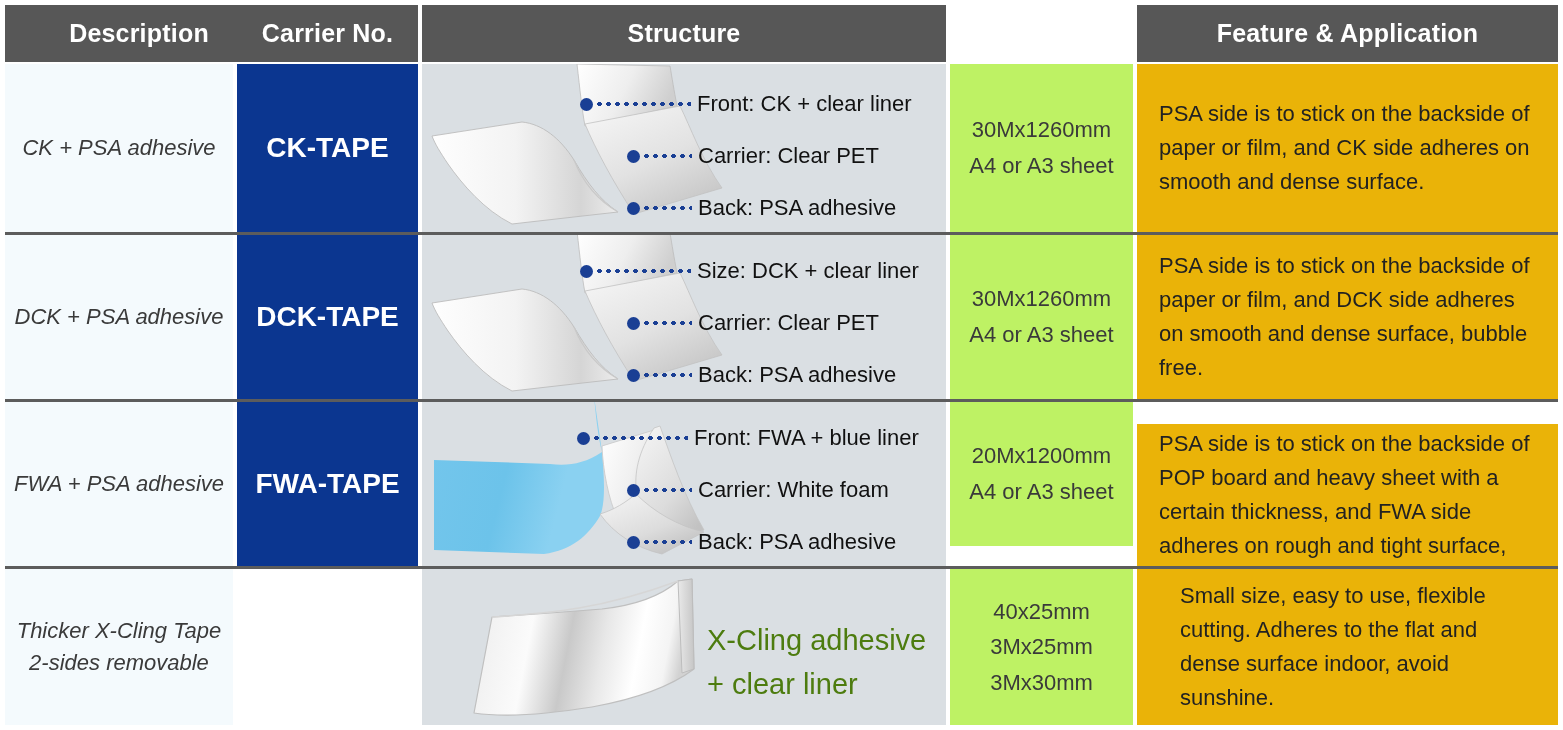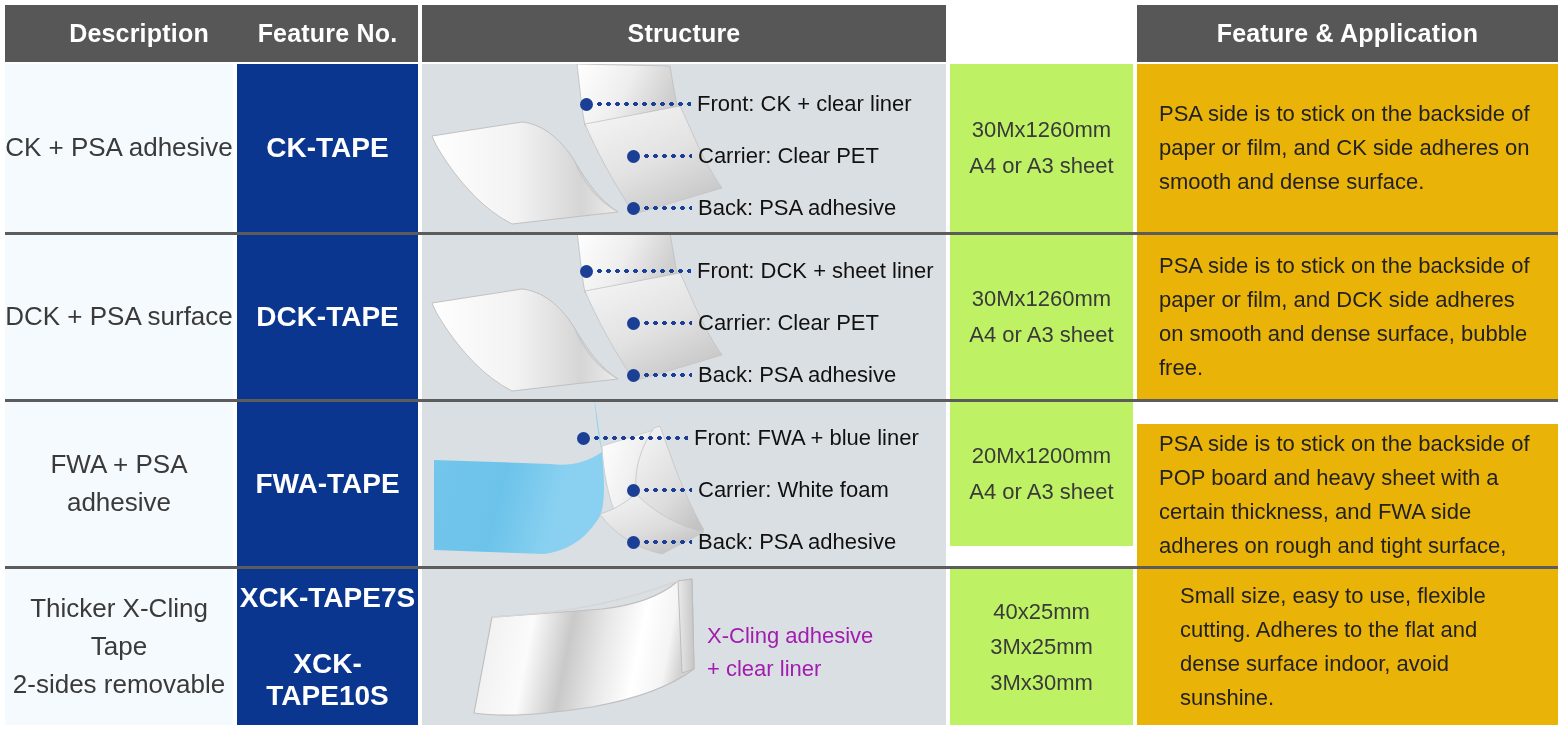--- a/index.html
+++ b/index.html
@@ -26,21 +26,21 @@
 
   
   .bg-desc   {background:#f4fafd;}
   .bg-prod   {background:#0b3690;}
   .bg-struct {background:#dadfe3;}
   .bg-size   {background:#bef264;}
   .bg-feat   {background:#eab308;}
 
   .desc{
     display:flex;align-items:center;justify-content:center;
-    text-align:center;color:#3a3a3a;font-size:26px;line-height:1.45;
+    text-align:center;color:#3a3a3a;font-size:22px;line-height:1.45;font-style:italic;
   }
   .prod{
     display:flex;flex-direction:column;align-items:center;justify-content:center;
     color:#ffffff;font-size:28px;font-weight:bold;text-align:center;
   }
   .prod .code2{margin-top:34px;}
   .size{
     display:flex;align-items:center;justify-content:center;
     text-align:center;color:#3a3a3a;font-size:22px;line-height:1.62;
   }
@@ -64,33 +64,33 @@
   .callout .dot{
     width:13px;height:13px;border-radius:50%;
     background:#1a3f94;flex:0 0 auto;
   }
   .callout .lead{
     height:4px;flex:0 0 auto;margin:0 6px 0 2px;
     background-image:radial-gradient(circle, #1a3f94 45%, rgba(0,0,0,0) 46%);
     background-size:9px 4px;background-repeat:repeat-x;background-position:left center;
   }
   .plainlabel{
-    position:absolute;font-size:22px;color:#a21caf;line-height:1.5;
+    position:absolute;font-size:29px;color:#4d7c0f;line-height:1.5;
   }
 </style>
 </head>
 <body>
 
 <div id="table">
 
   <div class="cell hdr" style="left:5px;width:268px;">
     <span>Description</span>
   </div>
   <div class="cell hdr" style="left:237px;width:181px;">
-    <span>Feature No.</span>
+    <span>Carrier No.</span>
   </div>
   <div class="cell hdr" style="left:422px;width:524px;">
     <span>Structure</span>
   </div>
   <div class="cell hdr" style="left:1137px;width:421px;">
     <span>Feature &amp; Application</span>
   </div>
 
   <div class="cell bg-desc desc" style="left:5px;top:64px;width:228px;height:168px;">
     <span class="ml">CK + PSA adhesive</span>
@@ -150,21 +150,21 @@
   <div class="cell bg-size size" style="left:950px;top:64px;width:183px;height:168px;">
     <span class="ml">30Mx1260mm<br>A4 or A3 sheet</span>
   </div>
   <div class="cell bg-feat feat" style="left:1137px;top:64px;width:421px;height:168px;">
     <span>PSA side is to stick on the backside of paper or film, and CK side adheres on smooth and dense surface.</span>
   </div>
 
   <div class="rule" style="top:232px;"></div>
 
   <div class="cell bg-desc desc" style="left:5px;top:235px;width:228px;height:164px;">
-    <span class="ml">DCK + PSA surface</span>
+    <span class="ml">DCK + PSA adhesive</span>
   </div>
   <div class="cell bg-prod prod" style="left:237px;top:235px;width:181px;height:164px;">
     <span>DCK-TAPE</span>
   </div>
 
   <div class="cell bg-struct struct" style="left:422px;top:235px;width:524px;height:164px;">
     <svg width="524" height="164" viewBox="0 0 524 164">
       <defs>
         <linearGradient id="g2a" x1="0" y1="0" x2="1" y2="0">
           <stop offset="0" stop-color="#fefefe"></stop>
@@ -186,21 +186,21 @@
       <path d="M155,-4 C158,22 160,42 163,58 L255,38 C252,22 250,10 248,-2 Z" fill="url(#g2b)" stroke="#bdbdbd" stroke-width="0.8"></path>
       <path d="M163,56 L258,38 C268,58 280,92 300,120 L212,146 C190,112 174,82 163,56 Z" fill="url(#g2c)" stroke="#c2c2c2" stroke-width="0.8"></path>
       <path d="M10,68 L100,54 C120,56 138,70 152,92 C166,116 178,132 196,144 L90,156
                C62,142 40,116 26,96 C18,84 13,76 10,68 Z" fill="url(#g2a)" stroke="#bcbcbc" stroke-width="0.9"></path>
       <path d="M152,92 C160,112 172,130 196,144" fill="none" stroke="#c9c9c9" stroke-width="1.2"></path>
     </svg>
 
     <div class="callout" style="left:158px;top:23px;">
       <span class="dot"></span>
       <span class="lead" style="width:96px;"></span>
-      <span>Front: DCK + sheet liner</span>
+      <span>Size: DCK + clear liner</span>
     </div>
     <div class="callout" style="left:205px;top:75px;">
       <span class="dot"></span>
       <span class="lead" style="width:50px;"></span>
       <span>Carrier: Clear PET</span>
     </div>
     <div class="callout" style="left:205px;top:127px;">
       <span class="dot"></span>
       <span class="lead" style="width:50px;"></span>
       <span>Back: PSA adhesive</span>
@@ -275,24 +275,20 @@
     <span class="ml">20Mx1200mm<br>A4 or A3 sheet</span>
   </div>
   <div class="cell bg-feat feat" style="left:1137px;top:424px;width:421px;height:176px;">
     <span>PSA side is to stick on the backside of  POP board and heavy sheet with a certain thickness, and FWA side adheres on rough and tight surface, remove easy.</span>
   </div>
 
   <div class="rule" style="top:566px;"></div>
 
   <div class="cell bg-desc desc" style="left:5px;top:569px;width:228px;height:156px;">
     <span class="ml">Thicker X-Cling Tape<br>2-sides removable</span>
-  </div>
-  <div class="cell bg-prod prod" style="left:237px;top:569px;width:181px;height:156px;">
-    <span>XCK-TAPE7S</span>
-    <span class="code2">XCK-TAPE10S</span>
   </div>
 
   <div class="cell bg-struct struct" style="left:422px;top:569px;width:524px;height:156px;">
     <svg width="524" height="156" viewBox="0 0 524 156">
       <defs>
         <linearGradient id="g4" x1="0" y1="0" x2="1" y2="0.12">
           <stop offset="0" stop-color="#d9d9d9"></stop>
           <stop offset="0.12" stop-color="#f2f2f2"></stop>
           <stop offset="0.3" stop-color="#fbfbfb"></stop>
           <stop offset="0.48" stop-color="#c9c9c9"></stop>

